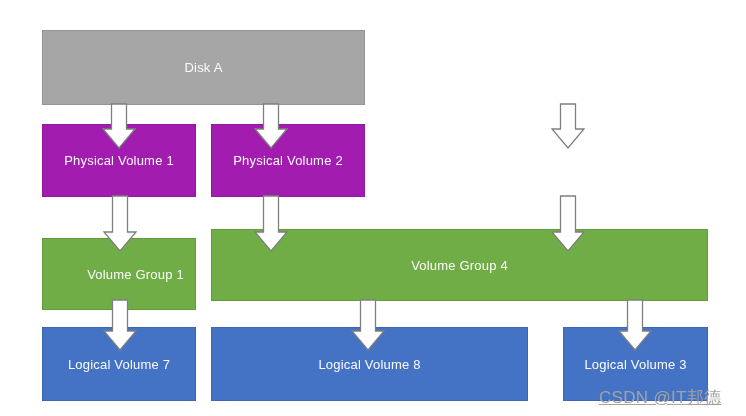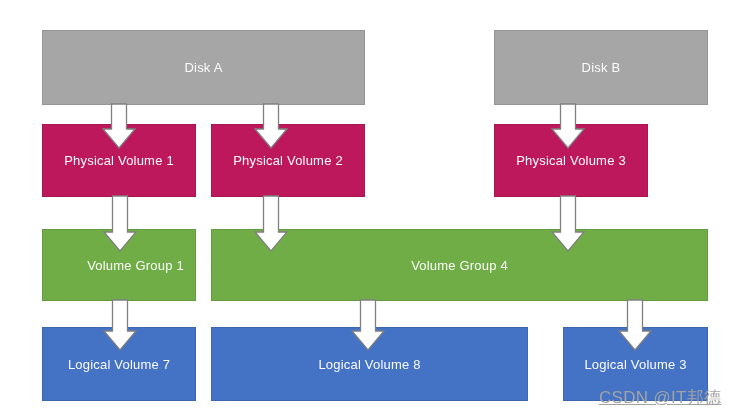--- a/index.html
+++ b/index.html
@@ -21,33 +21,33 @@
     align-items: center;
     justify-content: center;
     color: #fbfbfb;
     font-size: 13px;
     letter-spacing: 0.2px;
     box-sizing: border-box;
     border: 1px solid rgba(0,0,0,0.10);
     z-index: 1;
   }
   .disk   { background: #a6a6a6; }
-  .pv     { background: #be185d; }
+  .pv     { background: #a21caf; }
   .vg     { background: #70ad47; }
   .lv     { background: #4472c4; }
 
   
   #disk-a { left: 42px;  top: 30px;  width: 323px; height: 75px; }
   #disk-b { left: 494px; top: 30px;  width: 214px; height: 75px; }
   
   #pv1 { left: 42px;  top: 124px; width: 154px; height: 73px; }
   #pv2 { left: 211px; top: 124px; width: 154px; height: 73px; }
   #pv3 { left: 494px; top: 124px; width: 154px; height: 73px; }
   
-  #vg1 { left: 42px;  top: 229px; width: 154px; height: 72px; padding-left: 33px; }
+  #vg1 { left: 42px;  top: 238px; width: 154px; height: 72px; padding-left: 33px; }
   #vg2 { left: 211px; top: 229px; width: 497px; height: 72px; }
   
   #lv1 { left: 42px;  top: 327px; width: 154px; height: 74px; }
   #lv2 { left: 211px; top: 327px; width: 317px; height: 74px; }
   #lv3 { left: 563px; top: 327px; width: 145px; height: 74px; }
 
   .arrow {
     position: absolute;
     z-index: 2;
     display: block;
@@ -76,32 +76,26 @@
   }
 </style>
 </head>
 <body>
 
 <div class="canvas">
 
   <div class="node disk" id="disk-a">
     <span>Disk A</span>
   </div>
-  <div class="node disk" id="disk-b">
-    <span>Disk B</span>
-  </div>
 
   <div class="node pv" id="pv1">
     <span>Physical Volume 1</span>
   </div>
   <div class="node pv" id="pv2">
     <span>Physical Volume 2</span>
-  </div>
-  <div class="node pv" id="pv3">
-    <span>Physical Volume 3</span>
   </div>
 
   <div class="node vg" id="vg1">
     <span>Volume Group 1</span>
   </div>
   <div class="node vg" id="vg2">
     <span>Volume Group 4</span>
   </div>
 
   <div class="node lv" id="lv1">

